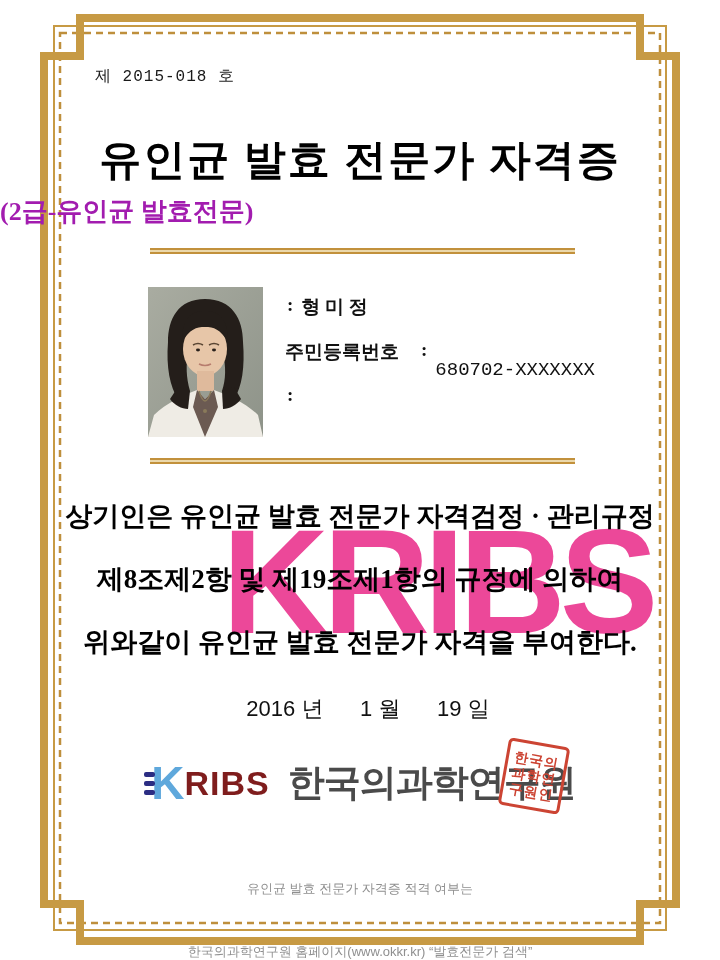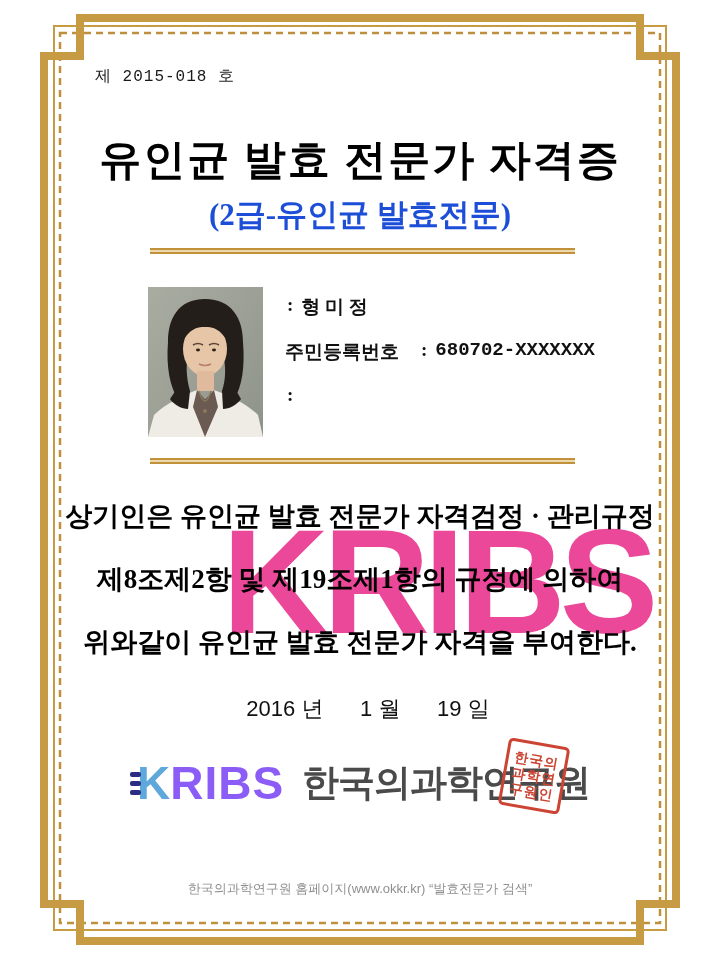--- a/index.html
+++ b/index.html
@@ -15,39 +15,39 @@
     position:absolute;left:95px;top:66px;z-index:3;
     font-family:"Liberation Mono","DejaVu Sans Mono",monospace;
     font-size:16px;letter-spacing:1px;color:#1a1a1a;white-space:pre;
   }
   .title{
     position:absolute;left:0;top:132px;width:720px;z-index:3;
     text-align:center;font-size:42px;font-weight:700;letter-spacing:2px;color:#000;
   }
   .subtitle{
     position:absolute;left:0;top:194px;width:720px;z-index:3;
-    text-align:center;font-size:31px;font-weight:600;color:#1d4ed8;
+    text-align:left;font-size:26px;font-weight:600;color:#a21caf;
   }
   .rule{
     position:absolute;left:150px;width:425px;height:2px;z-index:3;
     border-top:2px solid #C2913C;border-bottom:2px solid #C2913C;background:#EBD8AB;
   }
   .rule-1{top:248px;}
   .rule-2{top:458px;}
   .photo{
     position:absolute;left:148px;top:287px;width:115px;height:150px;z-index:3;
   }
   .info{
     position:absolute;left:285px;top:294px;z-index:3;font-size:19px;font-weight:600;
   }
   .info-row{height:45px;display:flex;align-items:flex-start;white-space:pre;}
   .info-label{display:inline-block;width:134px;white-space:pre;}
   .info-colon{display:inline-block;margin:0 8px 0 2px;}
   .info-value{white-space:pre;}
-  .val-mono{font-family:"Liberation Mono","DejaVu Sans Mono",monospace;font-weight:700;font-size:19px;}
+  .val-mono{font-family:"Liberation Mono","DejaVu Sans Mono",monospace;font-weight:400;font-size:19px;margin-top:20px;}
   .watermark{
     position:absolute;left:222px;top:508px;z-index:2;
     font-family:"Liberation Sans","DejaVu Sans",sans-serif;
     font-size:148px;font-weight:900;letter-spacing:-6px;color:#ec4899;line-height:1;
     user-select:none;
   }
   .body-text{
     position:absolute;left:0;top:498px;width:720px;z-index:3;text-align:center;
     font-size:27px;font-weight:700;color:#000;
   }
@@ -61,21 +61,21 @@
     position:absolute;left:0;top:748px;width:720px;height:70px;z-index:3;
     display:flex;align-items:center;justify-content:center;
   }
   .kribs-logo{
     display:flex;align-items:center;margin-right:18px;
     font-family:"Liberation Sans","DejaVu Sans",sans-serif;font-weight:900;
   }
   .k-bars{display:flex;flex-direction:column;gap:4px;margin-right:-4px;position:relative;z-index:2;}
   .k-bars span{display:block;width:11px;height:5px;background:#2B2D83;border-radius:2px;}
   .logo-k{font-size:46px;color:#5FA8DC;letter-spacing:0;line-height:1;}
-  .logo-rest{font-size:46px;color:#8b5cf6;letter-spacing:1px;line-height:1;}
+  .logo-rest{font-size:34px;color:#7f1d1d;letter-spacing:1px;line-height:1;}
   .org-name{
     font-family:"Liberation Sans","DejaVu Sans",sans-serif;
     font-size:37px;font-weight:700;color:#4a4a4a;letter-spacing:-1px;
   }
   .seal{
     position:absolute;left:503px;top:-6px;width:56px;height:62px;z-index:4;
     border:3px solid #CC4433;border-radius:5px;transform:rotate(10deg);
     display:flex;flex-direction:column;align-items:center;justify-content:center;
     color:#CC4433;font-family:"Liberation Sans","DejaVu Sans",sans-serif;
     font-size:14px;font-weight:700;line-height:16px;letter-spacing:1px;
@@ -173,15 +173,16 @@
   </div>
   <div class="org-name">한국의과학연구원</div>
   <div class="seal">
     <span>한국의</span>
     <span>과학연</span>
     <span>구원인</span>
   </div>
 </div>
 
 <div class="footer">
+  <div>유인균 발효 전문가 자격증 적격 여부는</div>
   <div>한국의과학연구원 홈페이지(www.okkr.kr) “발효전문가 검색”</div>
   
 </div>
 
 </body></html>

